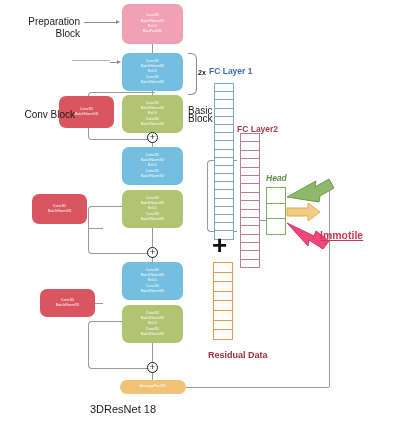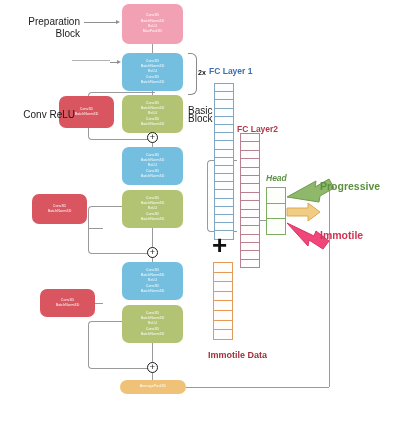--- a/index.html
+++ b/index.html
@@ -58,21 +58,21 @@
   .t-head{color:#5d9146;font-style:italic;}
   .t-tab{color:#9e2f3a;font-size:9px;}
 
   .bigplus{position:absolute;font-size:26px;font-weight:bold;color:#111;
            line-height:1;font-family:"Liberation Sans",sans-serif;}
 
   
   .out{position:absolute;font-size:10.5px;font-weight:bold;white-space:nowrap;}
   .out.prog{color:#5b8f3f;}
   .out.nonprog{color:#e3a63a;}
-  .out.immot{color:#cf3452;}
+  .out.immot{color:#cf3452;text-decoration:underline;}
 
   .netname{position:absolute;font-size:11px;color:#1a1a1a;white-space:nowrap;}
 
   svg.ov{position:absolute;left:0;top:0;width:407px;height:423px;
          pointer-events:none;overflow:visible;}
 </style>
 </head>
 <body>
 
 <div id="stage">
@@ -184,21 +184,21 @@
 
   <div class="lbl" style="left:6px;top:15px;width:74px;">Preparation</div>
   <div class="lbl" style="left:6px;top:27px;width:74px;">Block</div>
   <div class="arrow-line" style="left:84px;top:22px;width:33px;"></div>
   <div class="arrow-head" style="left:116px;top:19.5px;"></div>
 
   <div class="arrow-line" style="left:110px;top:62px;width:9px;"></div>
   <div class="arrow-head" style="left:117px;top:59.5px;"></div>
   <div class="ln lnh" style="left:72px;top:60px;width:38px;opacity:.75;"></div>
 
-  <div class="lbl" style="left:3px;top:108px;width:72px;">Conv ReLU</div>
+  <div class="lbl" style="left:3px;top:108px;width:72px;">Conv Block</div>
 
   <div class="lbl" style="left:188px;top:104px;">Basic</div>
   <div class="lbl" style="left:188px;top:112px;">Block</div>
 
   <div class="ln lnh" style="left:186px;top:387px;width:143px;"></div>
   <div class="ln lnv" style="left:329px;top:186px;height:201px;"></div>
 
   <div class="skip" style="left:207px;top:160px;width:29px;height:70px;"></div>
 
   <div class="ln lnh" style="left:252px;top:220px;width:19px;"></div>
@@ -251,32 +251,32 @@
   <div class="col tab" id="col-tab" style="left:213px;top:262px;width:20px;">
       <div class="cell" style="height: 10.6px; margin-top: 0px;"></div>
       <div class="cell" style="height: 10.6px; margin-top: -1px;"></div>
       <div class="cell" style="height: 10.6px; margin-top: -1px;"></div>
       <div class="cell" style="height: 10.6px; margin-top: -1px;"></div>
       <div class="cell" style="height: 10.6px; margin-top: -1px;"></div>
       <div class="cell" style="height: 10.6px; margin-top: -1px;"></div>
       <div class="cell" style="height: 10.6px; margin-top: -1px;"></div>
       <div class="cell" style="height: 10.6px; margin-top: -1px;"></div>
     </div>
-  <div class="coltitle t-tab" style="left:208px;top:350px;">Immotile Data</div>
+  <div class="coltitle t-tab" style="left:208px;top:350px;">Residual Data</div>
 
   <div class="coltitle t-head" style="left:266px;top:173px;">Head</div>
   <div class="col head" id="col-head" style="left:266px;top:187px;width:20px;">
       <div class="cell" style="height: 16.5px; margin-top: 0px;"></div>
       <div class="cell" style="height: 16.5px; margin-top: -1px;"></div>
       <div class="cell" style="height: 16.5px; margin-top: -1px;"></div>
     </div>
 
   <svg class="ov" viewBox="0 0 407 423">
     <polygon points="287,197 316,181 315,187 329,179 334,188 320,196 319,202" fill="#8fb86a" stroke="#6f9a4c" stroke-width="1" stroke-linejoin="round"></polygon>
     <polygon points="287,208 308,208 308,203 320,212 308,221 308,216 287,216" fill="#f1cc85" stroke="#d9ab50" stroke-width="1" stroke-linejoin="round"></polygon>
     <polygon points="287,223 314,236 316,231 329,241 323,249 309,240 308,246" fill="#f0467a" stroke="#d63464" stroke-width="1" stroke-linejoin="round"></polygon>
   </svg>
 
-  <div class="out prog" style="left:320px;top:180px;">Progressive</div>
   <div class="out immot" style="left:320px;top:229px;">Immotile</div>
 
+  <div class="netname" style="left:90px;top:403px;">3DResNet 18</div>
 
 </div>
 
 </body></html>

